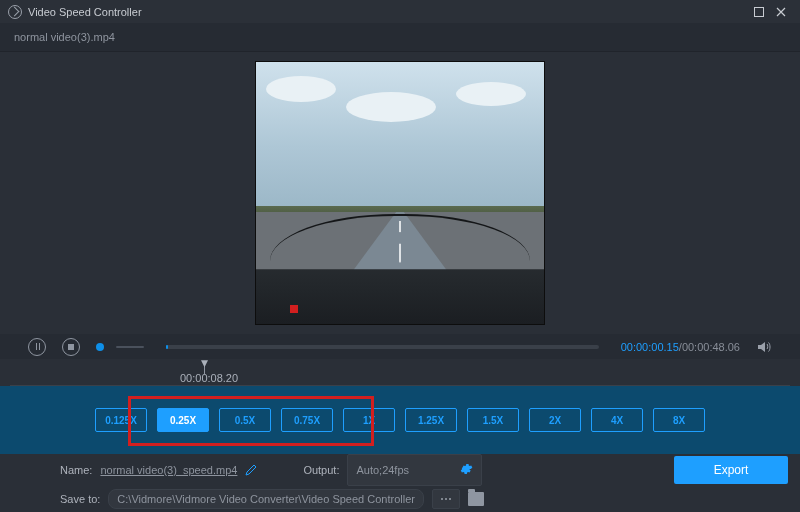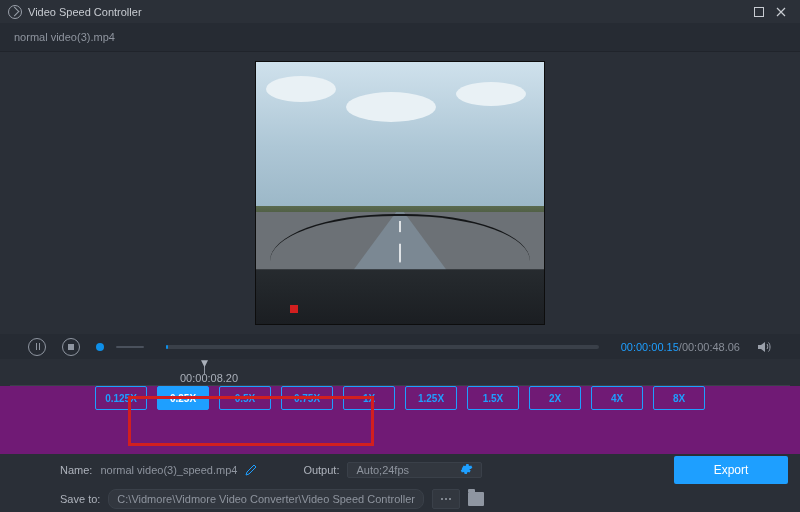--- a/index.html
+++ b/index.html
@@ -53,33 +53,33 @@
   .speaker { width:16px; height:16px; color:#9aa0aa; }
   .speaker svg { fill:#9aa0aa; }
 
   
   .timeline-row { height: 28px; display:flex; align-items:flex-end; justify-content:flex-start; padding: 0 12px 2px 180px; font-size:11px; color:#aab0ba; background:#2a2f37; position:relative;}
   .timeline-row .marker { position:absolute; left:204px; top:6px; width:1px; height:10px; background:#8f96a1;}
   .timeline-row .marker::before { content:""; position:absolute; left:-3px; top:-5px; width:7px; height:7px; background:#aab0ba; clip-path: polygon(50% 100%, 0 0, 100% 0);}
   .ruler { position:absolute; left:10px; right:10px; bottom:0; height:1px; background:#3a4049;}
 
   
-  .speeds-wrap { height: 70px; background:#701a75; display:flex; justify-content:center; position:relative;}
+  .speeds-wrap { height: 70px; background:#0c4a6e; display:flex; align-items:center; justify-content:center; position:relative;}
   .speeds { display:flex; gap:10px; }
   .speed-btn { width:52px; height:24px; border:1px solid #1e9fff; color:#1e9fff; background:transparent; font-size:10px; font-weight:600; display:flex; align-items:center; justify-content:center; border-radius:2px; cursor:pointer;}
   .speed-btn.active { background:#1e9fff; color:#fff;}
   .highlight-box { position:absolute; border:3px solid #d21f1f; left:128px; top:10px; width:246px; height:50px; pointer-events:none;}
 
   
   .footer { background:#2a2f37;padding-left:48px; }
   .footer-row { display:flex; align-items:center; height:32px; padding:0 12px; gap:8px; font-size:11px; color:#8e949e; }
   .footer-row .label { color:#aeb3bc; }
-  .footer-row .val { color:#8e949e; }
+  .footer-row .val { color:#8e949e;text-decoration:underline; }
   .editpen { width:12px; height:12px; }
-  .output-box { display:flex; align-items:center; gap:10px; background:#32373f; border:1px solid #3a4049; height:16px; padding:0 8px; border-radius:2px;}
+  .output-box { display:flex; align-items:center; gap:10px; background:#32373f; border:1px solid #3a4049; height:32px; padding:0 8px; border-radius:2px;}
   .gear { color:#1e9fff; }
   .export-btn { margin-left:auto; background:#1e9fff; color:#fff; border:none; width:114px; height:28px; font-size:12px; border-radius:2px; cursor:pointer;}
   .path-box { display:flex; align-items:center; gap:6px; background:#32373f; border:1px solid #3a4049; height:20px; padding:0 8px; border-radius:8px; min-width:280px;justify-content:flex-end;}
   .dots-btn { width:28px; height:20px; background:#32373f; border:1px solid #3a4049; border-radius:2px; display:flex; align-items:center; justify-content:center; gap:2px;}
   .dots-btn span { width:2px; height:2px; background:#9aa0aa; border-radius:50%;}
   .folder { width:16px; height:14px; background:#8f96a1; border-radius:1px; position:relative;}
   .folder::before{content:"";position:absolute;left:0;top:-3px;width:7px;height:3px;background:#8f96a1;border-radius:1px 1px 0 0;}
 
   .row2-right { flex:1; }
 </style>

